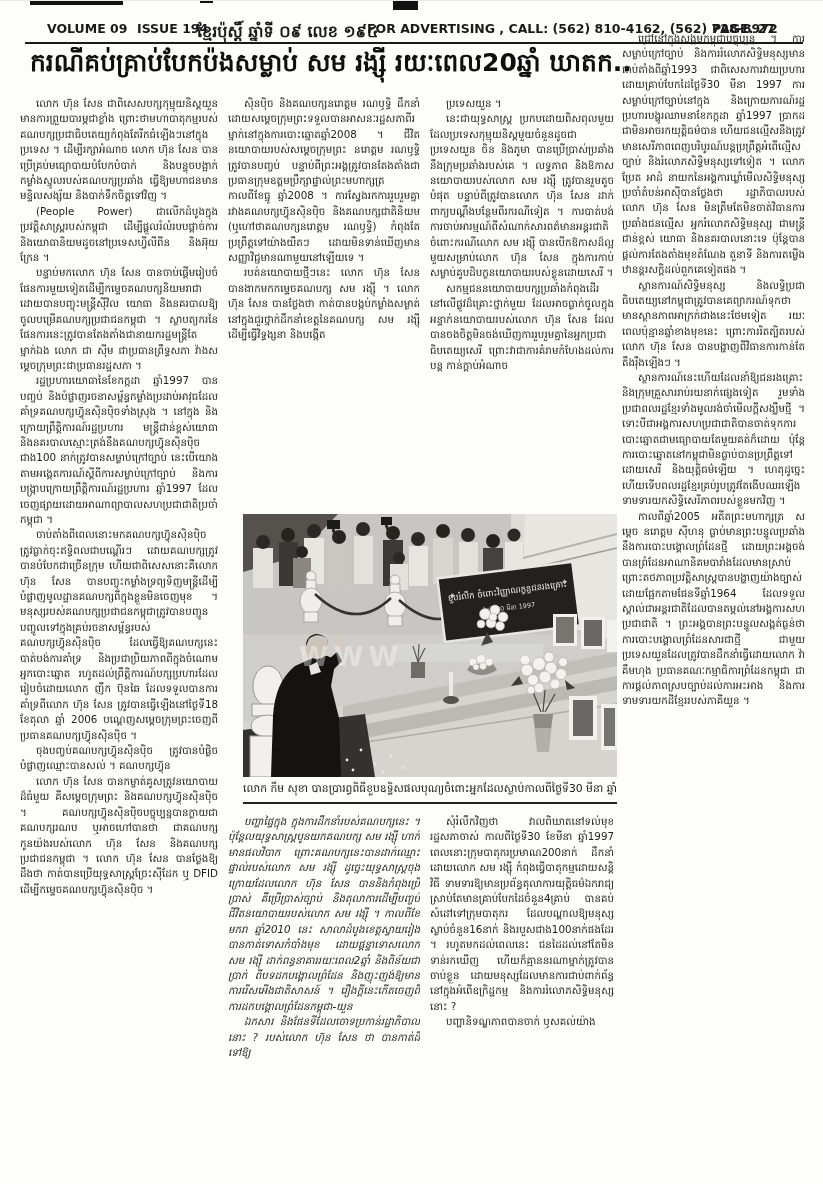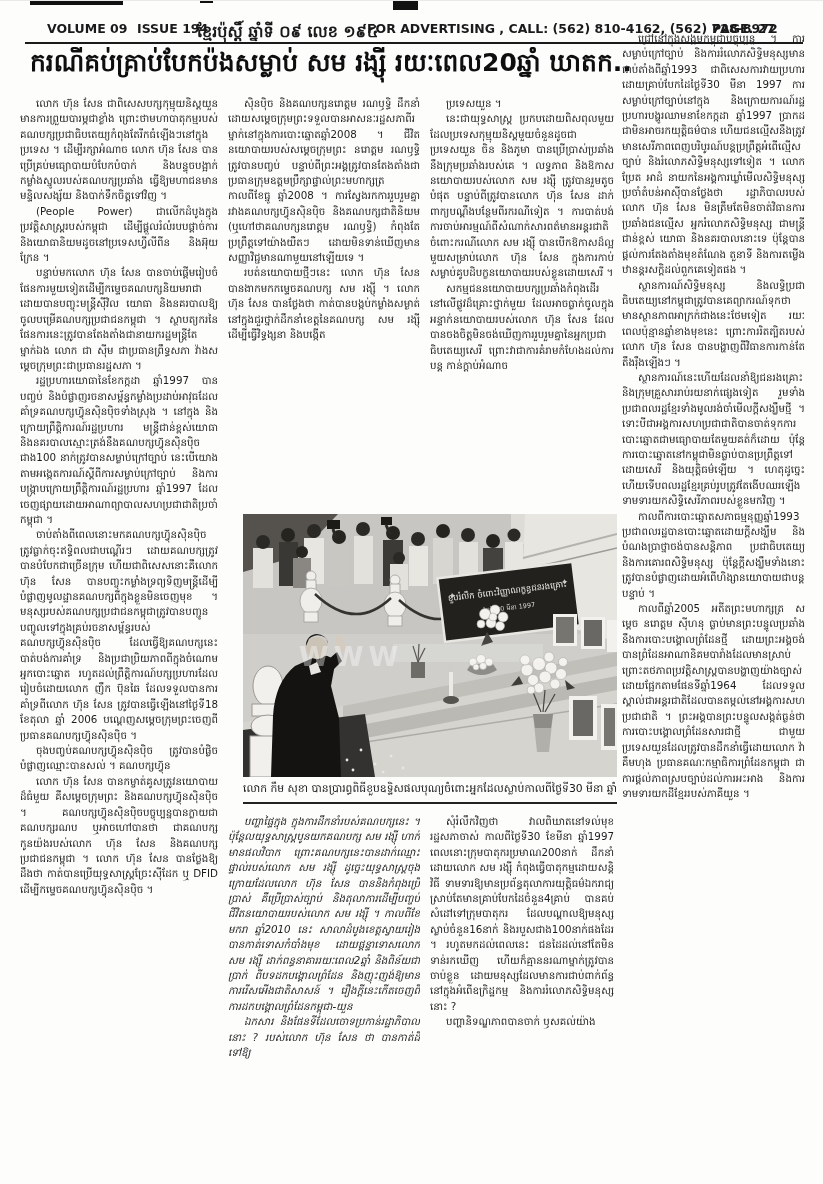--- a/index.html
+++ b/index.html
@@ -88,21 +88,20 @@
       <p>ឯកសារ និងផែនទីដែលចោទប្រកាន់រដ្ឋាភិបាល នោះ ? របស់លោក ហ៊ុន សែន ថា បានកាត់ដីទៅឱ្យ</p>
     </div>
   <div class="col" id="col3bot">
       <p>សុំរំលឹកវិញថា វាលពិឃាតនៅទល់មុខរដ្ឋសភាចាស់ កាលពីថ្ងៃទី30 ខែមីនា ឆ្នាំ1997 ពេលនោះក្រុមបាតុករប្រមាណ200នាក់ ដឹកនាំដោយលោក សម រង្ស៊ី កំពុងធ្វើបាតុកម្មដោយសន្តិវិធី ទាមទារឱ្យមានប្រព័ន្ធតុលាការយុត្តិធម៌ឯករាជ្យ ស្រាប់តែមានគ្រាប់បែកដៃចំនួន4គ្រាប់ បានគប់សំដៅទៅក្រុមបាតុករ ដែលបណ្តាលឱ្យមនុស្សស្លាប់ចំនួន16នាក់ និងរបួសជាង100នាក់ផងដែរ ។ រហូតមកដល់ពេលនេះ ជនដៃដល់នៅតែមិនទាន់រកឃើញ ហើយក៏គ្មាននរណាម្នាក់ត្រូវបានចាប់ខ្លួន ដោយមនុស្សដែលមានការជាប់ពាក់ព័ន្ធនៅក្នុងអំពើឧក្រិដ្ឋកម្ម និងការរំលោភសិទ្ធិមនុស្សនោះ ?</p>
       <p>បញ្ហានិទណ្ឌភាពបានចាក់ ឫសគល់យ៉ាង</p>
     </div>
   <div class="col" id="col4">
       <p>ជ្រៅនៅក្នុងសង្គមកម្ពុជាបច្ចុប្បន្ន ។ ការសម្លាប់ក្រៅច្បាប់ និងការរំលោភសិទ្ធិមនុស្សមានជាប់តាំងពីឆ្នាំ1993 ជាពិសេសការវាយប្រហារដោយគ្រាប់បែកដៃថ្ងៃទី30 មីនា 1997 ការសម្លាប់ក្រៅច្បាប់នៅក្នុង និងក្រោយការណ៍រដ្ឋប្រហារបង្ហូរឈាមនាខែកក្កដា ឆ្នាំ1997 ប្រាកដជាមិនអាចរកយុត្តិធម៌បាន ហើយជនល្មើសនឹងត្រូវមានសេរីភាពពេញបរិបូរណ៍បន្តប្រព្រឹត្តអំពើល្មើសច្បាប់ និងរំលោភសិទ្ធិមនុស្សទៅទៀត ។ លោក ប្រែត អាដំ នាយកនៃអង្គការឃ្លាំមើលសិទ្ធិមនុស្សប្រចាំតំបន់អាស៊ីបានថ្លែងថា រដ្ឋាភិបាលរបស់លោក ហ៊ុន សែន មិនត្រឹមតែមិនចាត់វិធានការប្រឆាំងជនល្មើស អ្នករំលោភសិទ្ធិមនុស្ស ជាមន្ត្រីជាន់ខ្ពស់ យោធា និងនគរបាលនោះទេ ប៉ុន្តែបានផ្តល់ការតែងតាំងមុខតំណែង តួនាទី និងការតម្លើងឋានន្តរសក្តិដល់ពួកគេទៀតផង ។</p>
       <p>ស្ថានការណ៍សិទ្ធិមនុស្ស និងលទ្ធិប្រជាធិបតេយ្យនៅកម្ពុជាត្រូវបានគេព្យាករណ៍ទុកថា មានស្ថានភាពអាក្រក់ជាងនេះថែមទៀត រយៈពេលប៉ុន្មានឆ្នាំខាងមុខនេះ ព្រោះការរិតត្បិតរបស់លោក ហ៊ុន សែន បានបង្ហាញពីវិធានការកាន់តែតឹងរ៉ឹងឡើងៗ ។</p>
       <p>ស្ថានការណ៍នេះហើយដែលនាំឱ្យជនរងគ្រោះ និងក្រុមគ្រួសាររាប់រយនាក់ផ្សេងទៀត រួមទាំងប្រជាពលរដ្ឋខ្មែរទាំងមូលរង់ចាំមើលក្តីសង្ឃឹមថ្មី ។ ទោះបីជាអង្គការសហប្រជាជាតិបានចាត់ទុកការបោះឆ្នោតជាមធ្យោបាយតែមួយគត់ក៏ដោយ ប៉ុន្តែការបោះឆ្នោតនៅកម្ពុជាមិនធ្លាប់បានប្រព្រឹត្តទៅដោយសេរី និងយុត្តិធម៌ឡើយ ។ ហេតុដូច្នេះហើយទើបពលរដ្ឋខ្មែរគ្រប់រូបត្រូវតែងើបឈរឡើងទាមទារយកសិទ្ធិសេរីភាពរបស់ខ្លួនមកវិញ ។</p>
-      <p>កាលពីការបោះឆ្នោតសភាធម្មនុញ្ញឆ្នាំ1993 ប្រជាពលរដ្ឋបានបោះឆ្នោតដោយក្តីសង្ឃឹម និងបំណងប្រាថ្នាចង់បានសន្តិភាព ប្រជាធិបតេយ្យ និងការគោរពសិទ្ធិមនុស្ស ប៉ុន្តែក្តីសង្ឃឹមទាំងនោះត្រូវបានបំផ្លាញដោយអំពើហិង្សានយោបាយជាបន្តបន្ទាប់ ។</p>
       <p>កាលពីឆ្នាំ2005 អតីតព្រះមហាក្សត្រ សម្តេច នរោត្តម ស៊ីហនុ ធ្លាប់មានព្រះបន្ទូលប្រឆាំងនឹងការបោះបង្គោលព្រំដែនថ្មី ដោយព្រះអង្គចង់បានព្រំដែនអាណានិគមបារាំងដែលមានស្រាប់ ព្រោះតថភាពប្រវត្តិសាស្ត្របានបង្ហាញយ៉ាងច្បាស់ ដោយផ្អែកតាមផែនទីឆ្នាំ1964 ដែលទទួលស្គាល់ជាអន្តរជាតិដែលបានតម្កល់នៅអង្គការសហប្រជាជាតិ ។ ព្រះអង្គបានព្រះបន្ទូលសង្កត់ធ្ងន់ថា ការបោះបង្គោលព្រំដែនសារជាថ្មី ជាមួយប្រទេសយួនដែលត្រូវបានដឹកនាំធ្វើដោយលោក វ៉ា គឹមហុង ប្រធានគណៈកម្មាធិការព្រំដែនកម្ពុជា ជាការផ្តល់ភាពស្របច្បាប់ដល់ការអះអាង និងការទាមទារយកដីខ្មែររបស់ភាគីយួន ។</p>
     </div>
 
   <div id="photo-wrap">
     <svg width="374" height="263" viewBox="0 0 374 263" xmlns="http://www.w3.org/2000/svg">
 
       <rect x="0" y="0" width="374" height="120" fill="#c7c6c2"></rect>
       <polygon points="0,0 95,0 55,42 0,58" fill="#55524d"></polygon>
       <rect x="268" y="0" width="106" height="30" fill="#dddcd7"></rect>
 

